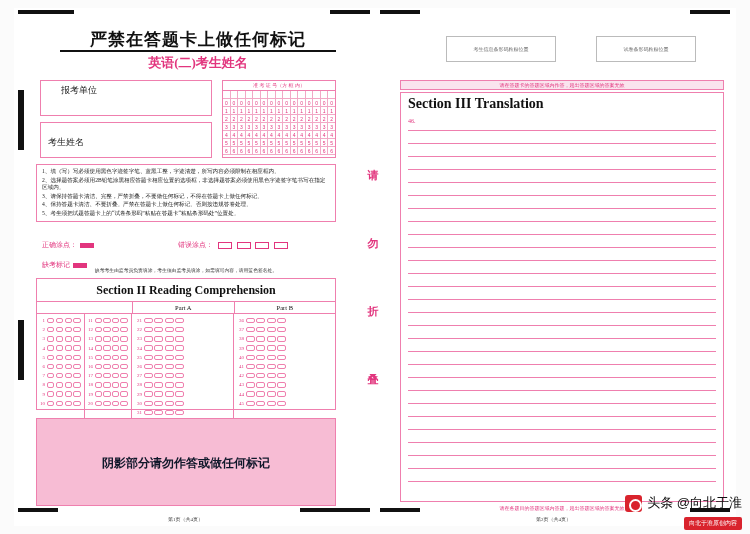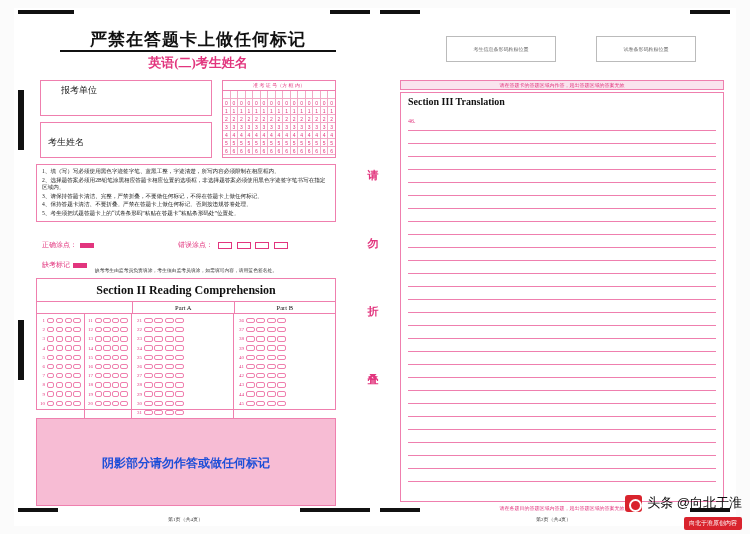--- a/index.html
+++ b/index.html
@@ -62,32 +62,32 @@
   .partrow .p:last-child{border-right:none;}
   .cols{display:flex;height:108px;}
   .col{border-right:1px solid #ef7fae;box-sizing:border-box;padding:2px 2px 0 2px;}
   .col:last-child{border-right:none;}
   .qline{display:flex;align-items:center;height:9.2px;}
   .qnum{font-size:5px;color:#e2357e;width:8px;text-align:right;margin-right:2px;font-family:"Liberation Serif",serif;}
   .bub{display:inline-block;width:7px;height:3.4px;border:0.6px solid #ef7fae;border-radius:2px;margin-right:1.4px;}
 
   
   .shade{position:absolute;left:36px;top:418px;width:300px;height:88px;background:#f7bcd4;border:1px solid #ef7fae;box-sizing:border-box;}
-  .shade span{position:absolute;left:0;right:0;top:36px;text-align:center;font-size:12px;color:#1d4ed8;font-weight:bold;font-family:"Liberation Serif",serif;}
+  .shade span{position:absolute;left:0;right:0;top:36px;text-align:center;font-size:12px;color:#0f172a;font-weight:bold;font-family:"Liberation Serif",serif;}
 
   
   .vert{position:absolute;left:366px;width:14px;text-align:center;font-size:11px;color:#e2357e;font-family:"Liberation Serif",serif;font-weight:bold;}
 
   
   .topbox{position:absolute;border:1px solid #bbb;box-sizing:border-box;font-size:5px;color:#666;
     text-align:center;line-height:9px;font-family:"Liberation Serif",serif;}
   .warnbar{position:absolute;left:400px;top:80px;width:324px;height:10px;border:1px solid #ef7fae;
     background:#fae4ee;box-sizing:border-box;text-align:center;font-size:5px;color:#e2357e;line-height:9px;font-family:"Liberation Serif",serif;}
   .transbox{position:absolute;left:400px;top:92px;width:324px;height:410px;border:1px solid #ef7fae;box-sizing:border-box;}
-  .transtitle{position:absolute;left:408px;top:96px;font-size:10px;font-weight:bold;color:#111;font-family:"Liberation Serif",serif;}
+  .transtitle{position:absolute;left:408px;top:96px;font-size:14px;font-weight:bold;color:#111;font-family:"Liberation Serif",serif;}
   .rowlabel{position:absolute;left:408px;top:118px;font-size:6px;color:#e2357e;font-family:"Liberation Serif",serif;}
   .wline{position:absolute;left:408px;width:308px;height:1px;background:#ef7fae;}
   .warnbar2{position:absolute;left:400px;top:504px;width:324px;height:9px;text-align:center;
     font-size:5px;color:#e2357e;line-height:9px;font-family:"Liberation Serif",serif;}
 
   .pagefoot{position:absolute;font-size:5px;color:#444;font-family:"Liberation Serif",serif;}
 
   
   .wm{position:absolute;right:8px;bottom:22px;display:flex;align-items:center;gap:5px;color:#111;font-size:13px;}
   .wm .logo{width:17px;height:17px;border-radius:3px;background:#d9232d;position:relative;}

